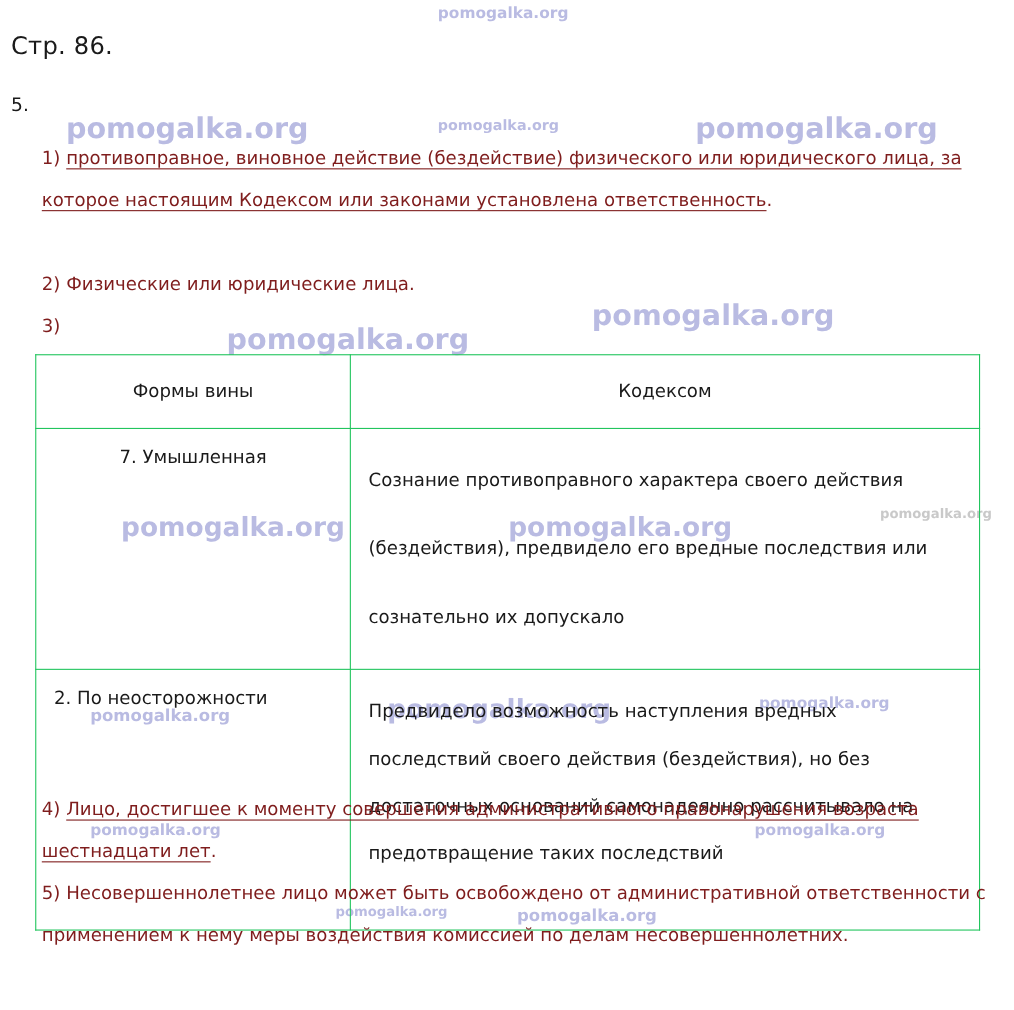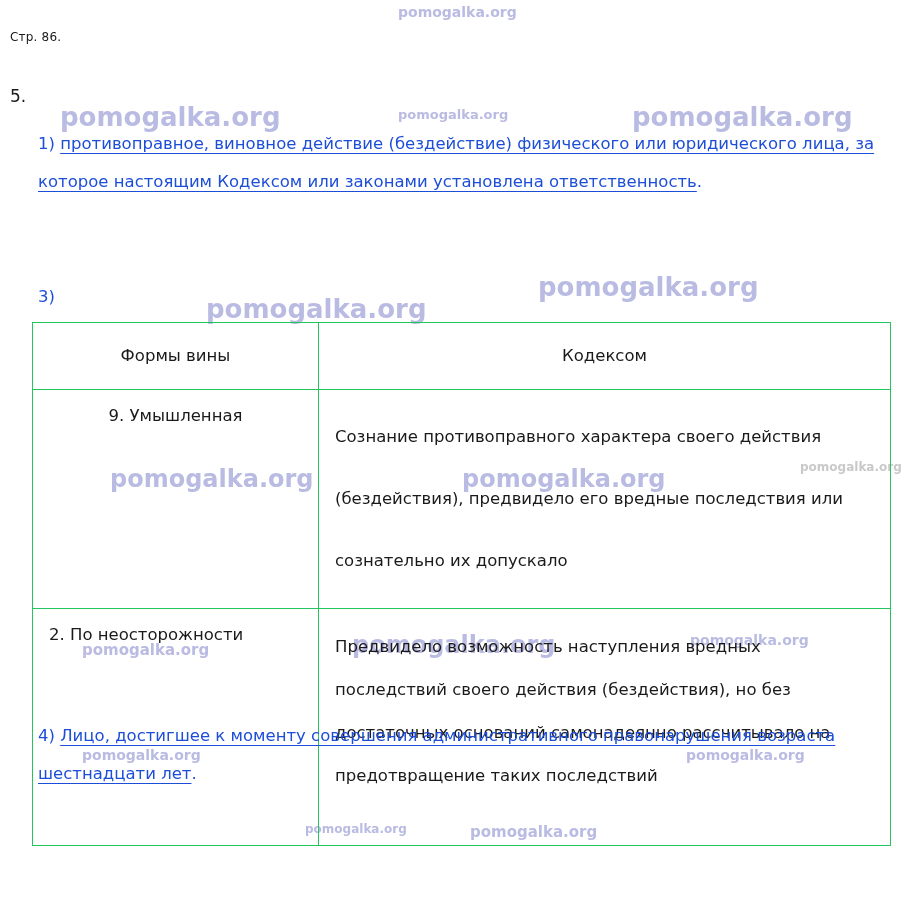--- a/index.html
+++ b/index.html
@@ -27,34 +27,34 @@
     font-weight: bold;
     white-space: nowrap;
     pointer-events: none;
     user-select: none;
   }
 
   .page-num {
     position: absolute;
     left: 10px;
     top: 30px;
-    font-size: 12px;
+    font-size: 22px;
     letter-spacing: 0.2px;
   }
   .task-num {
     position: absolute;
     left: 10px;
     top: 86px;
     font-size: 17px;
   }
   .para {
     position: absolute;
     font-size: 16.5px;
     line-height: 38px;
-    color: #1d4ed8;
+    color: #7f1d1d;
   }
   .u-line {
     text-decoration: underline;
     text-underline-offset: 4px;
     text-decoration-thickness: 1px;
   }
   .tbl {
     position: absolute;
     left: 32px;
     top: 322px;
@@ -124,46 +124,54 @@
 
   <div class="page-num">Стр. 86.</div>
 
   <div class="task-num">5.</div>
 
   <div class="para" style="left:38px; top:125px; width:860px;">
     <span>1)</span>
     <span class="u-line">противоправное, виновное действие (бездействие) физического или юридического лица, за которое настоящим Кодексом или законами установлена ответственность</span><span>.</span>
   </div>
 
+  <div class="para" style="left:38px; top:240px;">
+    <span>2)</span>
+    <span>Физические или юридические лица.</span>
+  </div>
 
   <div class="para" style="left:38px; top:278px;">
     <span>3)</span>
     <span></span>
   </div>
 
   <table class="tbl">
     <colgroup>
       <col class="col-a">
       <col class="col-b">
     </colgroup>
     <tbody>
       <tr>
         <th class="hd">Формы вины</th>
         <th class="hd">Кодексом</th>
       </tr>
       <tr>
-        <td class="cell-a">9. Умышленная</td>
+        <td class="cell-a">7. Умышленная</td>
         <td class="cell-b">Сознание противоправного характера своего действия (бездействия), предвидело его вредные последствия или сознательно их допускало</td>
       </tr>
       <tr>
         <td class="cell-a2">2. По неосторожности</td>
         <td class="cell-b2">Предвидело возможность наступления вредных последствий своего действия (бездействия), но без достаточных оснований самонадеянно рассчитывало на предотвращение таких последствий</td>
       </tr>
     </tbody>
   </table>
 
   <div class="para" style="left:38px; top:717px; width:870px;">
     <span>4)</span>
     <span class="u-line">Лицо, достигшее к моменту совершения административного правонарушения возраста шестнадцати лет</span><span>.</span>
   </div>
 
+  <div class="para" style="left:38px; top:793px; width:876px;">
+    <span>5)</span>
+    <span>Несовершеннолетнее лицо может быть освобождено от административной ответственности с применением к нему меры воздействия комиссией по делам несовершеннолетних.</span>
+  </div>
 
 </div>
 
 </body></html>

